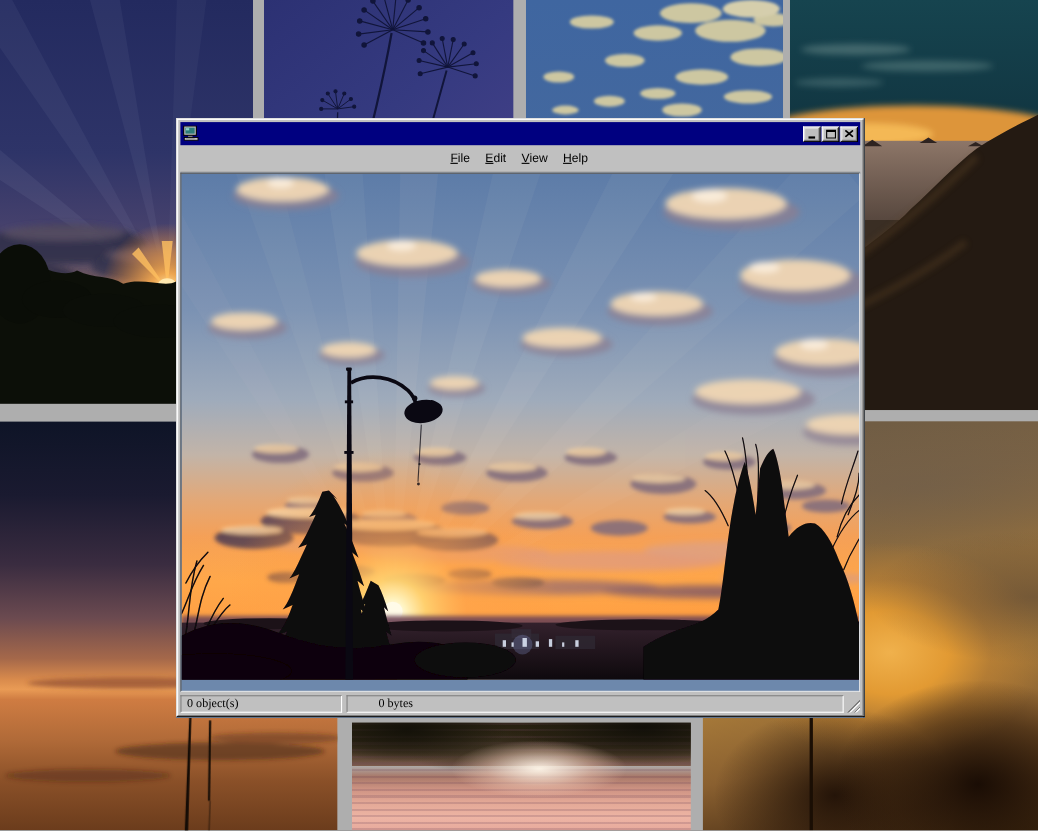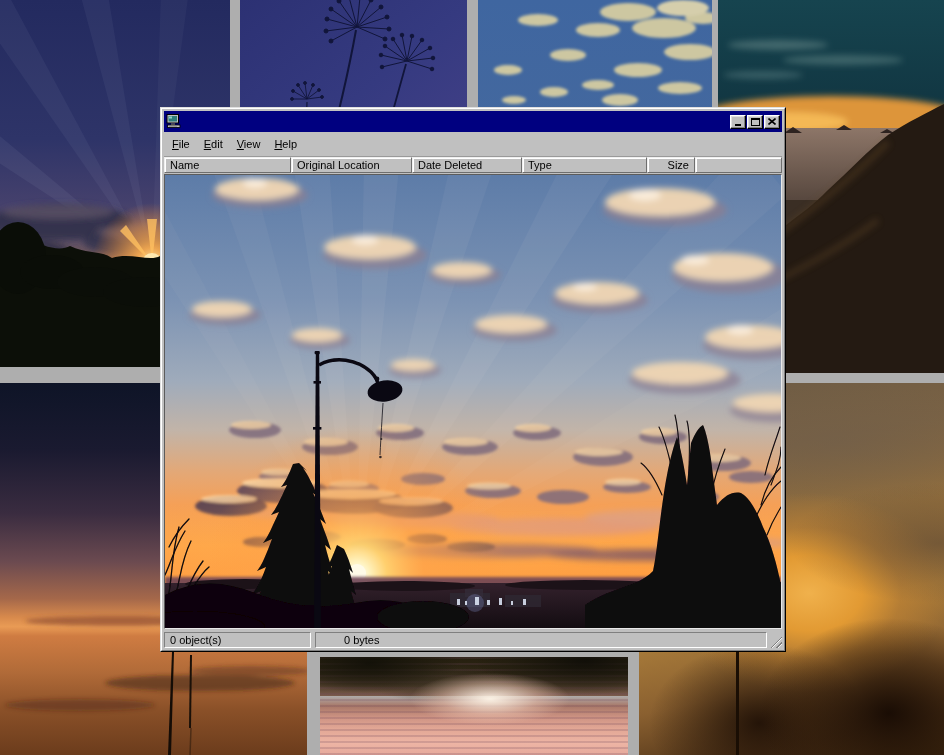--- a/index.html
+++ b/index.html
@@ -41,35 +41,35 @@
               white-space:nowrap;overflow:hidden;}
   .appicon{width:16px;height:15px;flex:none;}
   .tb-btn{width:16px;height:14px;flex:none;background:#c0c0c0;border:1px solid;border-color:#fff #000 #000 #fff;
           box-shadow:inset -1px -1px 0 #808080,inset 1px 1px 0 #dfdfdf;
           display:flex;align-items:center;justify-content:center;padding:0;cursor:default;}
   .tb-btn + .tb-btn{margin-left:1px;}
   .btn-close{margin-left:3px;}
   .g-min{width:6px;height:2px;background:#000;margin-top:6px;}
   .g-max{width:9px;height:8px;border:1px solid #000;border-top-width:2px;background:none;}
   .menubar{height:21px;display:flex;align-items:center;padding:12px 2px;flex:none;
-           border-bottom:1px solid #9a9a9a;}
+           border-bottom:1px solid #9a9a9a;justify-content:center;}
   .mitem{font-size:11px;color:#000;padding:2px 6px;margin-right:2px;}
   .mitem .u{text-decoration:underline;}
   .headerrow{height:17px;display:flex;flex:none;background:#c0c0c0;}
   .hcell{height:16px;background:#c0c0c0;border:1px solid;border-color:#efefef #6e6e6e #6e6e6e #efefef;
          box-shadow:inset 1px 1px 0 #fff;
          font-size:11px;line-height:13px;padding:1px 5px;white-space:nowrap;overflow:hidden;flex:none;}
   .c0{width:127px;}.c1{width:121px;}.c2{width:110px;}.c3{width:125px;}
   .c4{width:48px;text-align:right;}.c5{flex:1;}
   .client{flex:1;position:relative;border:1px solid;border-color:#5c5c5c #e8e8e8 #e8e8e8 #5c5c5c;
           background:#6d88ac;overflow:hidden;}
   .client svg{position:absolute;inset:0;}
   .statusbar{height:19px;flex:none;display:flex;align-items:flex-end;padding-top:2px;position:relative;}
   .spanel{height:16px;background:#c0c0c0;border:1px solid;border-color:#808080 #fff #fff #808080;
-          font-size:11px;line-height:14px;padding:0 5px;color:#000;}
+          font-size:11px;line-height:14px;padding:0 5px;color:#000;font-family:Liberation Serif, serif;}
   .sp1{width:147px;flex:none;}
   .sp2{flex:1;margin-left:4px;margin-right:15px;padding-left:28px;}
   .grip{position:absolute;right:0;bottom:0;width:13px;height:13px;
         background:repeating-linear-gradient(135deg,#c0c0c0 0 2px,#7e7e7e 2px 3px,#f2f2f2 3px 4px);
         clip-path:polygon(100% 0,100% 100%,0 100%);}
 </style>
 </head>
 <body>
 
 <div class="stage">
@@ -364,28 +364,20 @@
         </button>
       </div>
 
       <div class="menubar">
         <span class="mitem"><span class="u">F</span><span>ile</span></span>
         <span class="mitem"><span class="u">E</span><span>dit</span></span>
         <span class="mitem"><span class="u">V</span><span>iew</span></span>
         <span class="mitem"><span class="u">H</span><span>elp</span></span>
       </div>
 
-      <div class="headerrow">
-        <div class="hcell c0">Name</div>
-        <div class="hcell c1">Original Location</div>
-        <div class="hcell c2">Date Deleted</div>
-        <div class="hcell c3">Type</div>
-        <div class="hcell c4">Size</div>
-        <div class="hcell c5"></div>
-      </div>
 
       <div class="client">
 
         <svg width="616" height="460" viewBox="0 0 616 460" preserveAspectRatio="none">
           <defs>
             <linearGradient id="sky" x1="0" y1="0" x2="0" y2="1">
               <stop offset="0" stop-color="#5d7ca8"></stop>
                 <stop offset=".3" stop-color="#7b92b3"></stop>
               <stop offset=".5" stop-color="#9fabbb"></stop>
                 <stop offset=".62" stop-color="#c2b4a8"></stop>

